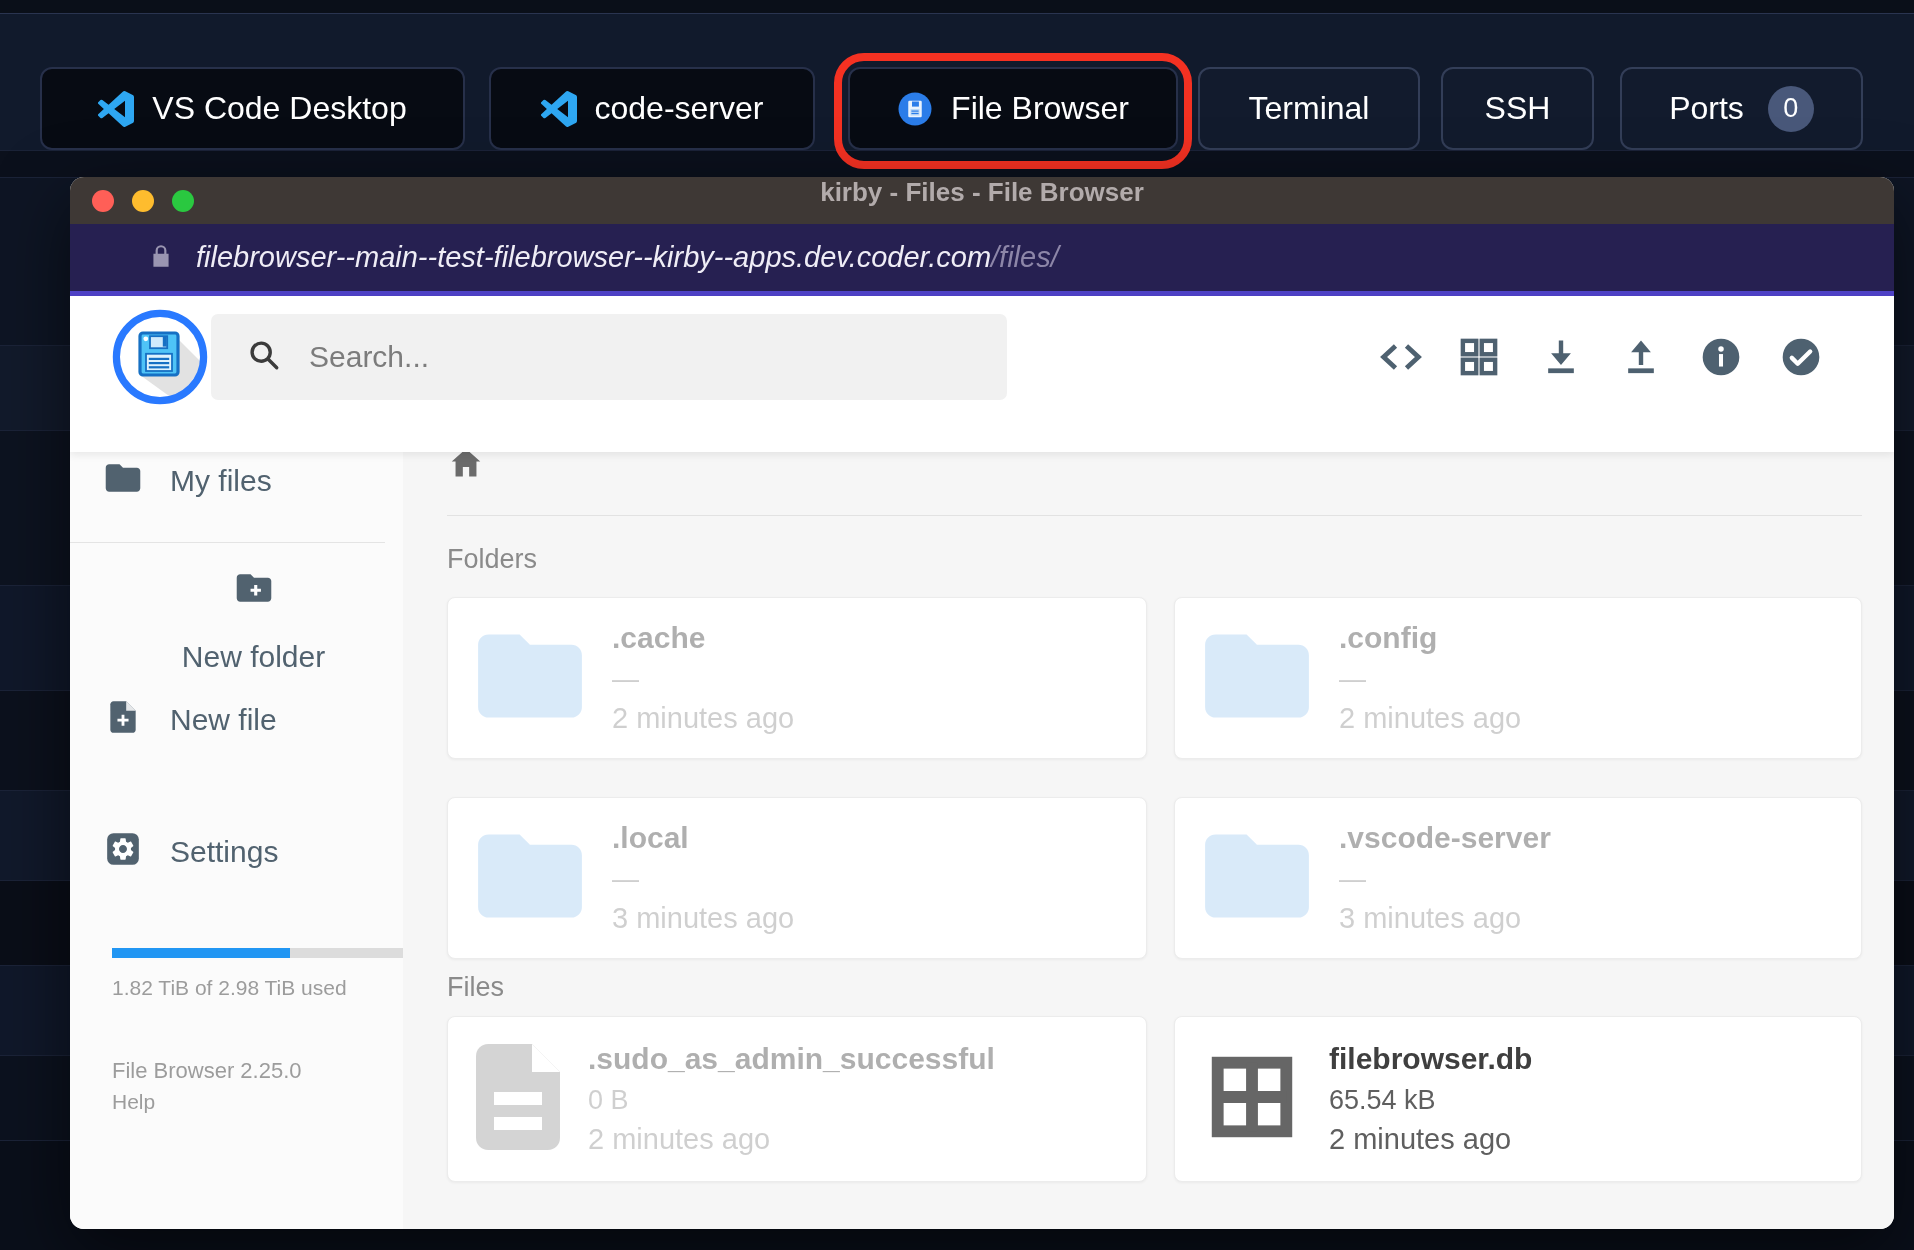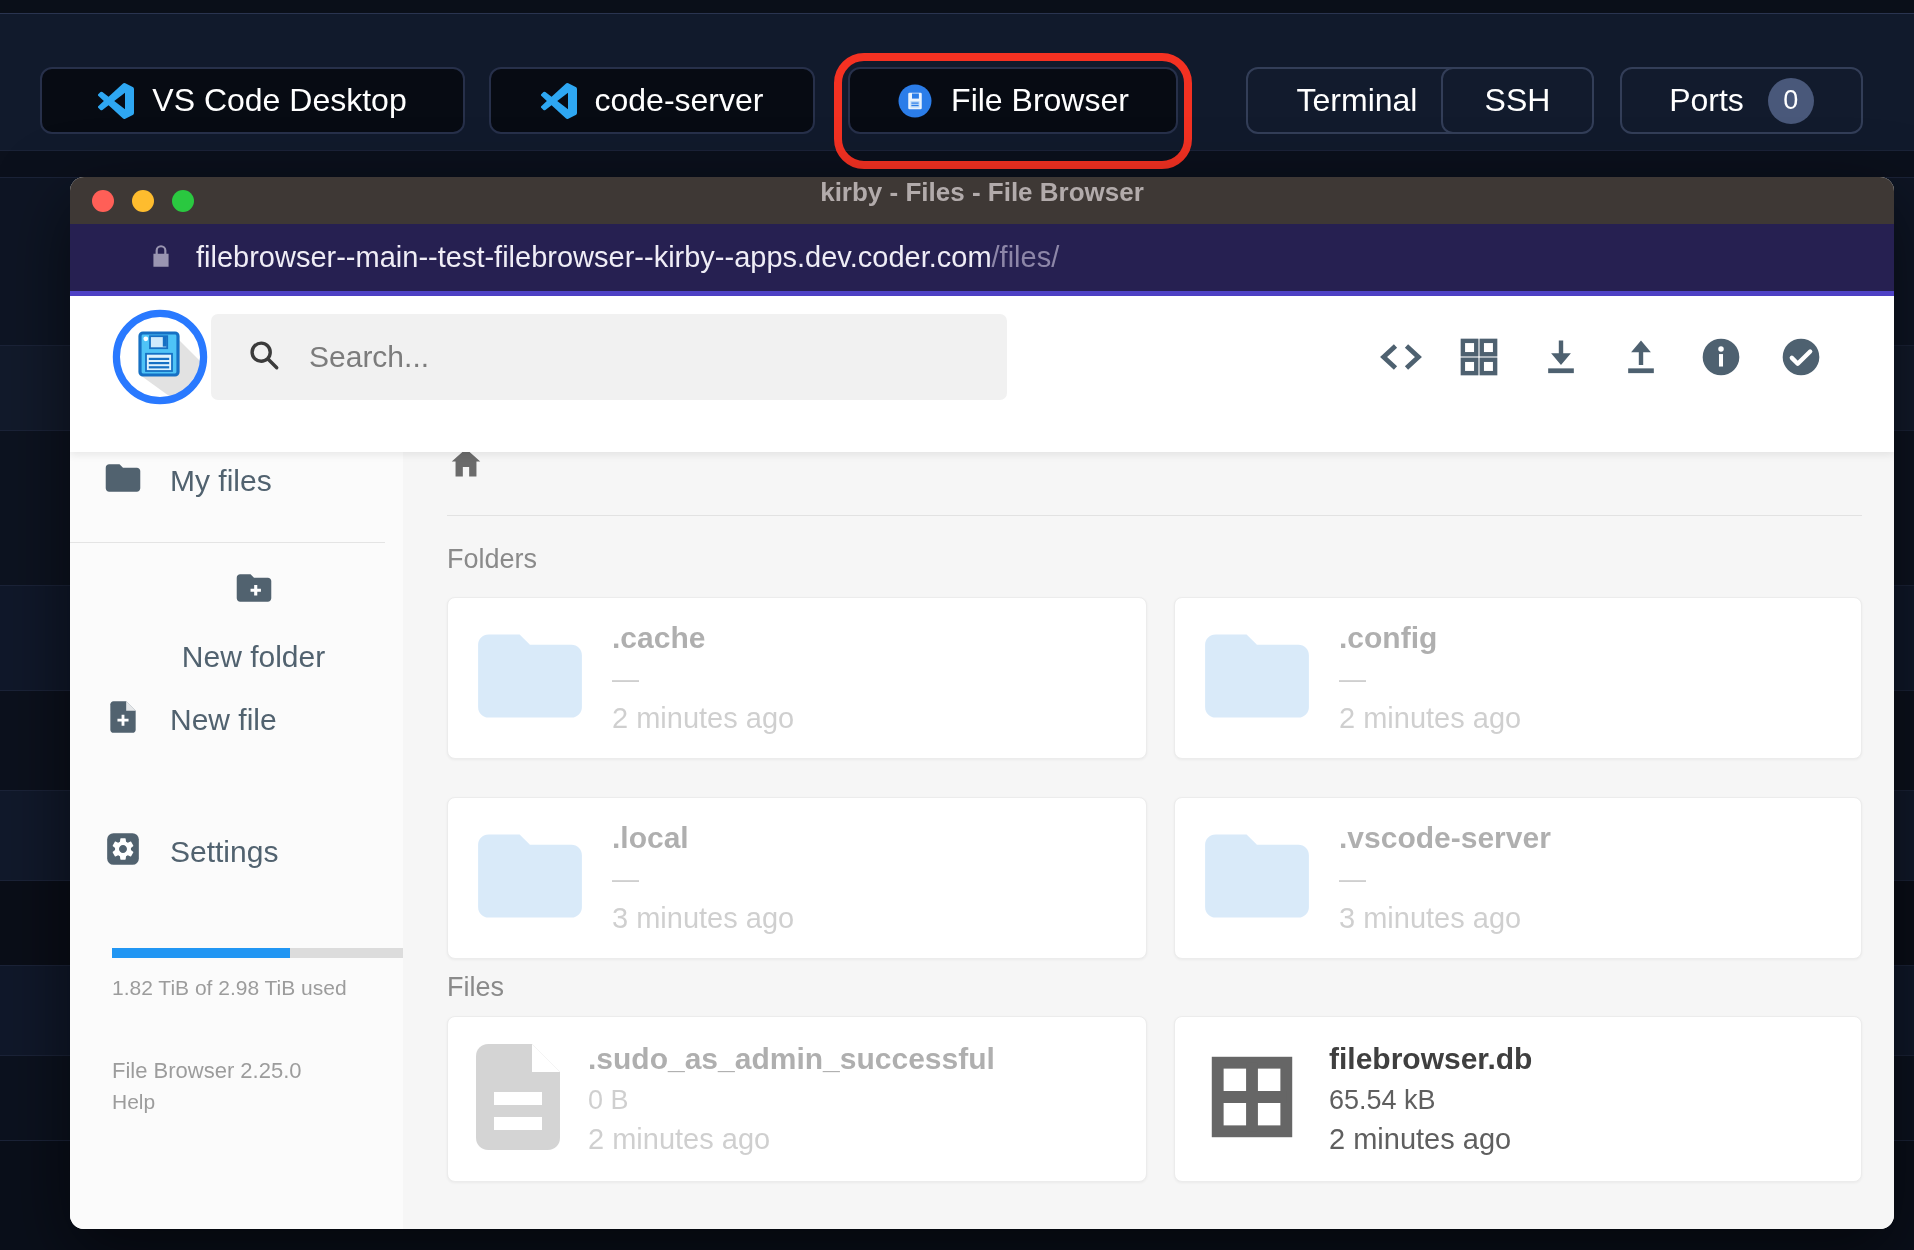--- a/index.html
+++ b/index.html
@@ -4,35 +4,35 @@
 <style>
   html,body{margin:0;padding:0;}
   *,*::before,*::after{box-sizing:border-box;}
   .screen{position:relative;width:1914px;height:1250px;background:#0c111d;overflow:hidden;
           font-family:"Liberation Sans","DejaVu Sans",sans-serif;}
   
   .drow{position:absolute;left:0;width:100%;border-top:1px solid #1b2338;}
   
   .topbar{position:absolute;top:0;left:0;width:100%;height:150px;background:#111a2c;z-index:1;}
   .topstrip{position:absolute;top:0;left:0;width:100%;height:14px;background:#0a0f19;border-bottom:1px solid #2a3450;}
-  .tab{position:absolute;top:67px;height:67px;display:flex;align-items:center;justify-content:center;gap:18px;
+  .tab{position:absolute;top:67px;height:83px;display:flex;align-items:center;justify-content:center;gap:18px;
        border-radius:12px;color:#fff;font-size:32px;font-weight:500;background:#121b2d;border:2px solid #333e58;cursor:pointer;}
   .tab.dark{background:#070b13;border-color:#27304a;}
   .tab svg{display:block;}
   .ring{position:absolute;left:834px;top:53px;width:358px;height:116px;border:8px solid #f43122;border-radius:30px;pointer-events:none;z-index:2;}
   .badge{width:46px;height:46px;border-radius:50%;background:#49587a;display:flex;align-items:center;justify-content:center;font-size:27px;color:#fff;margin-left:6px;}
   
   .window{position:absolute;left:70px;top:177px;width:1824px;height:1052px;border-radius:14px;overflow:hidden;
           box-shadow:0 24px 70px rgba(0,0,0,.55);background:#fff;z-index:2;}
   .titlebar{height:47px;background:#3e3835;position:relative;display:flex;}
   .light{width:22px;height:22px;border-radius:50%;position:absolute;top:13px;}
   .light.red{left:22px;background:#ff5f57;} .light.yellow{left:62px;background:#febc2e;} .light.green{left:102px;background:#2ac840;}
   .title{width:100%;text-align:center;color:#b2abab;font-size:26px;font-weight:700;}
   .urlbar{height:72px;background:#262051;border-bottom:5px solid #4f42c6;display:flex;align-items:center;padding-left:78px;gap:22px;}
-  .url{font-size:29px;color:#efedf6;white-space:nowrap;}
+  .url{font-size:29px;color:#efedf6;white-space:nowrap;font-style:italic;}
   .urlpath{color:#8d86a8;}
   .appheader{position:relative;height:156px;background:#fff;box-shadow:0 3px 8px rgba(0,0,0,.08);z-index:3;}
   .logo{position:absolute;left:42px;top:13px;width:96px;height:96px;cursor:pointer;}
   .search{position:absolute;left:141px;top:18px;width:796px;height:86px;background:#f1f1f1;border-radius:7px;
           display:flex;align-items:center;padding:0 20px 0 36px;gap:26px;}
   .search input{flex:1;border:0;background:transparent;font-size:30px;color:#444;outline:none;font-family:inherit;}
   .search input::placeholder{color:#7c7c7c;}
   .tbicon{position:absolute;top:39px;width:44px;height:44px;color:#4e6170;cursor:pointer;}
   .appbody{position:absolute;top:243px;left:0;right:0;bottom:0;display:flex;}
   
@@ -110,21 +110,21 @@
             <rect x="9" y="12" width="6" height="4.4" fill="#bcd9f7"></rect>
             <rect x="9.6" y="13" width="4.8" height="0.8" fill="#2b7de9"></rect>
             <rect x="9.6" y="14.6" width="4.8" height="0.8" fill="#2b7de9"></rect>
           </svg>
         </span>
       <span>File Browser</span>
     </button>
 
     <div class="ring"></div>
 
-    <button class="tab" style="left:1198px;width:222px;margin-left:48px;">
+    <button class="tab" style="left:1198px;width:222px;">
       <span>Terminal</span>
     </button>
 
     <button class="tab" style="left:1441px;width:153px;">
       <span>SSH</span>
     </button>
 
     <button class="tab" style="left:1620px;width:243px;">
       <span>Ports</span>
       <span class="badge">0</span>

